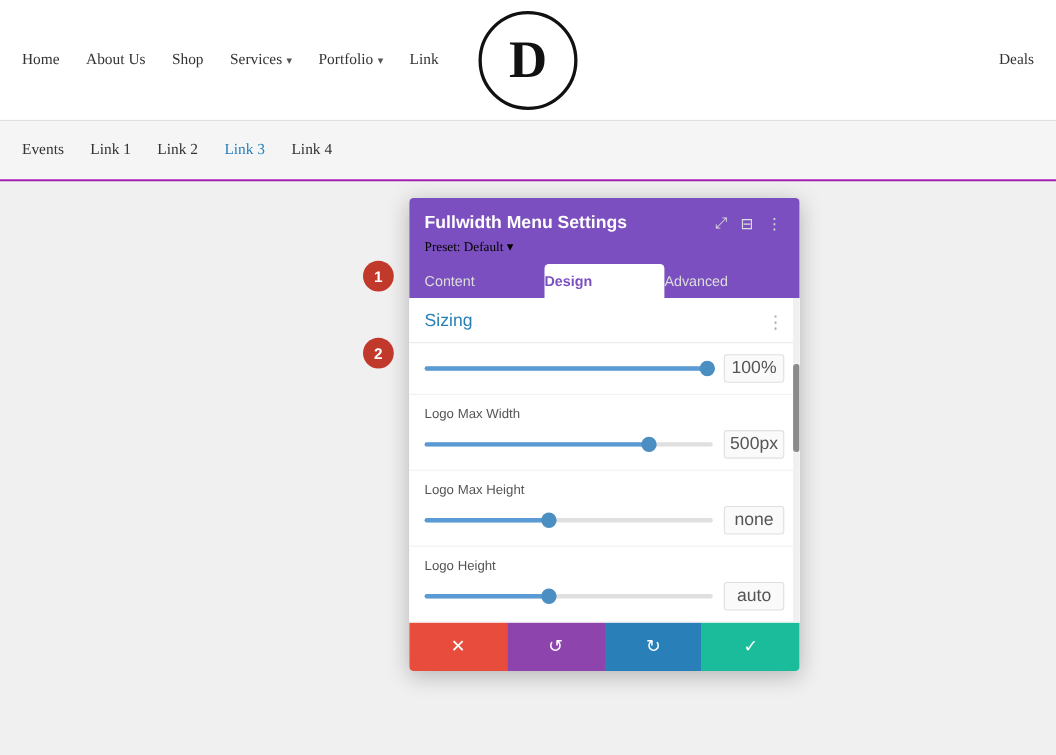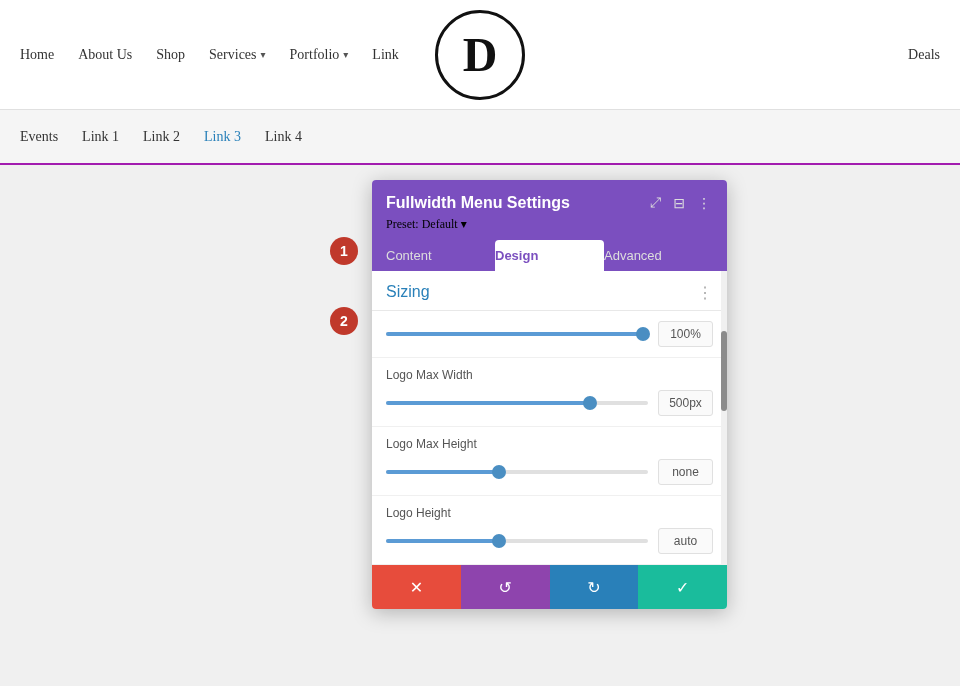--- a/index.html
+++ b/index.html
@@ -252,21 +252,21 @@
       top: 50%;
       transform: translateY(-50%);
       cursor: pointer;
     }
 
     .slider-value {
       width: 55px;
       height: 26px;
       border: 1px solid #e0e0e0;
       border-radius: 3px;
-      font-size: 12px;
+      font-size: 16px;
       font-family: sans-serif;
       text-align: center;
       color: #555;
       background: #fafafa;
       display: flex;
       align-items: center;
       justify-content: center;
     }
 
     

